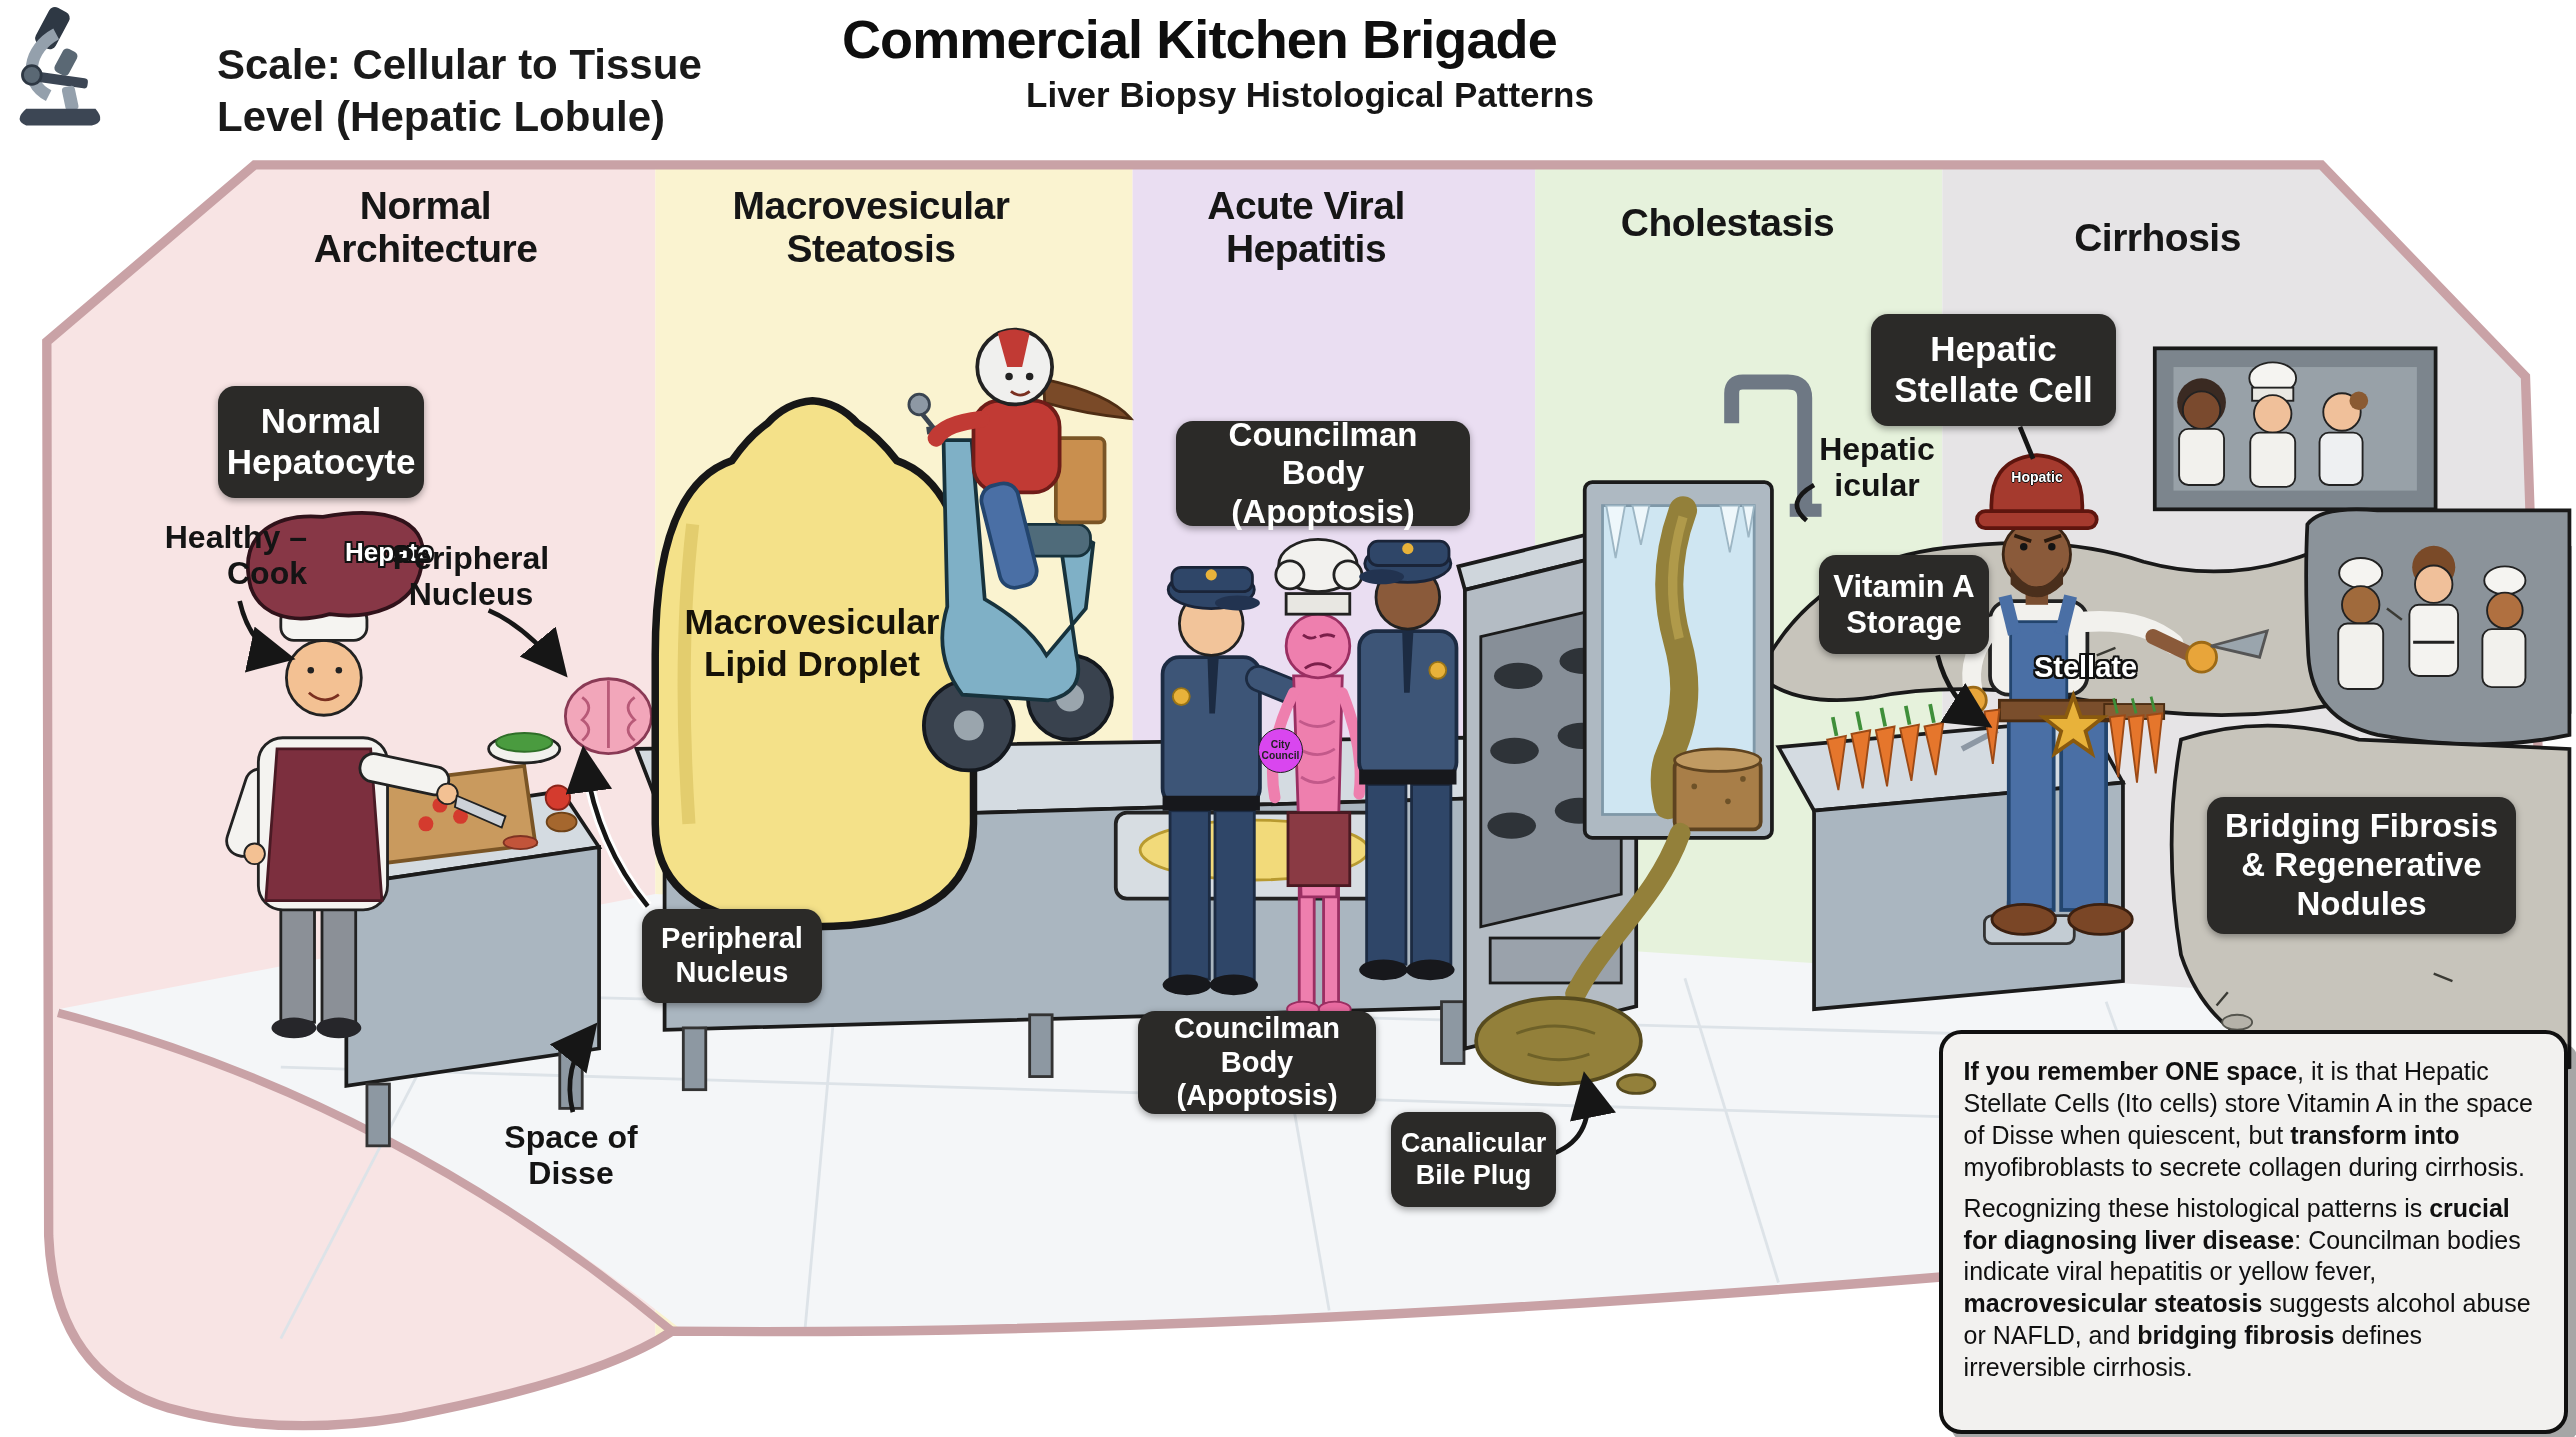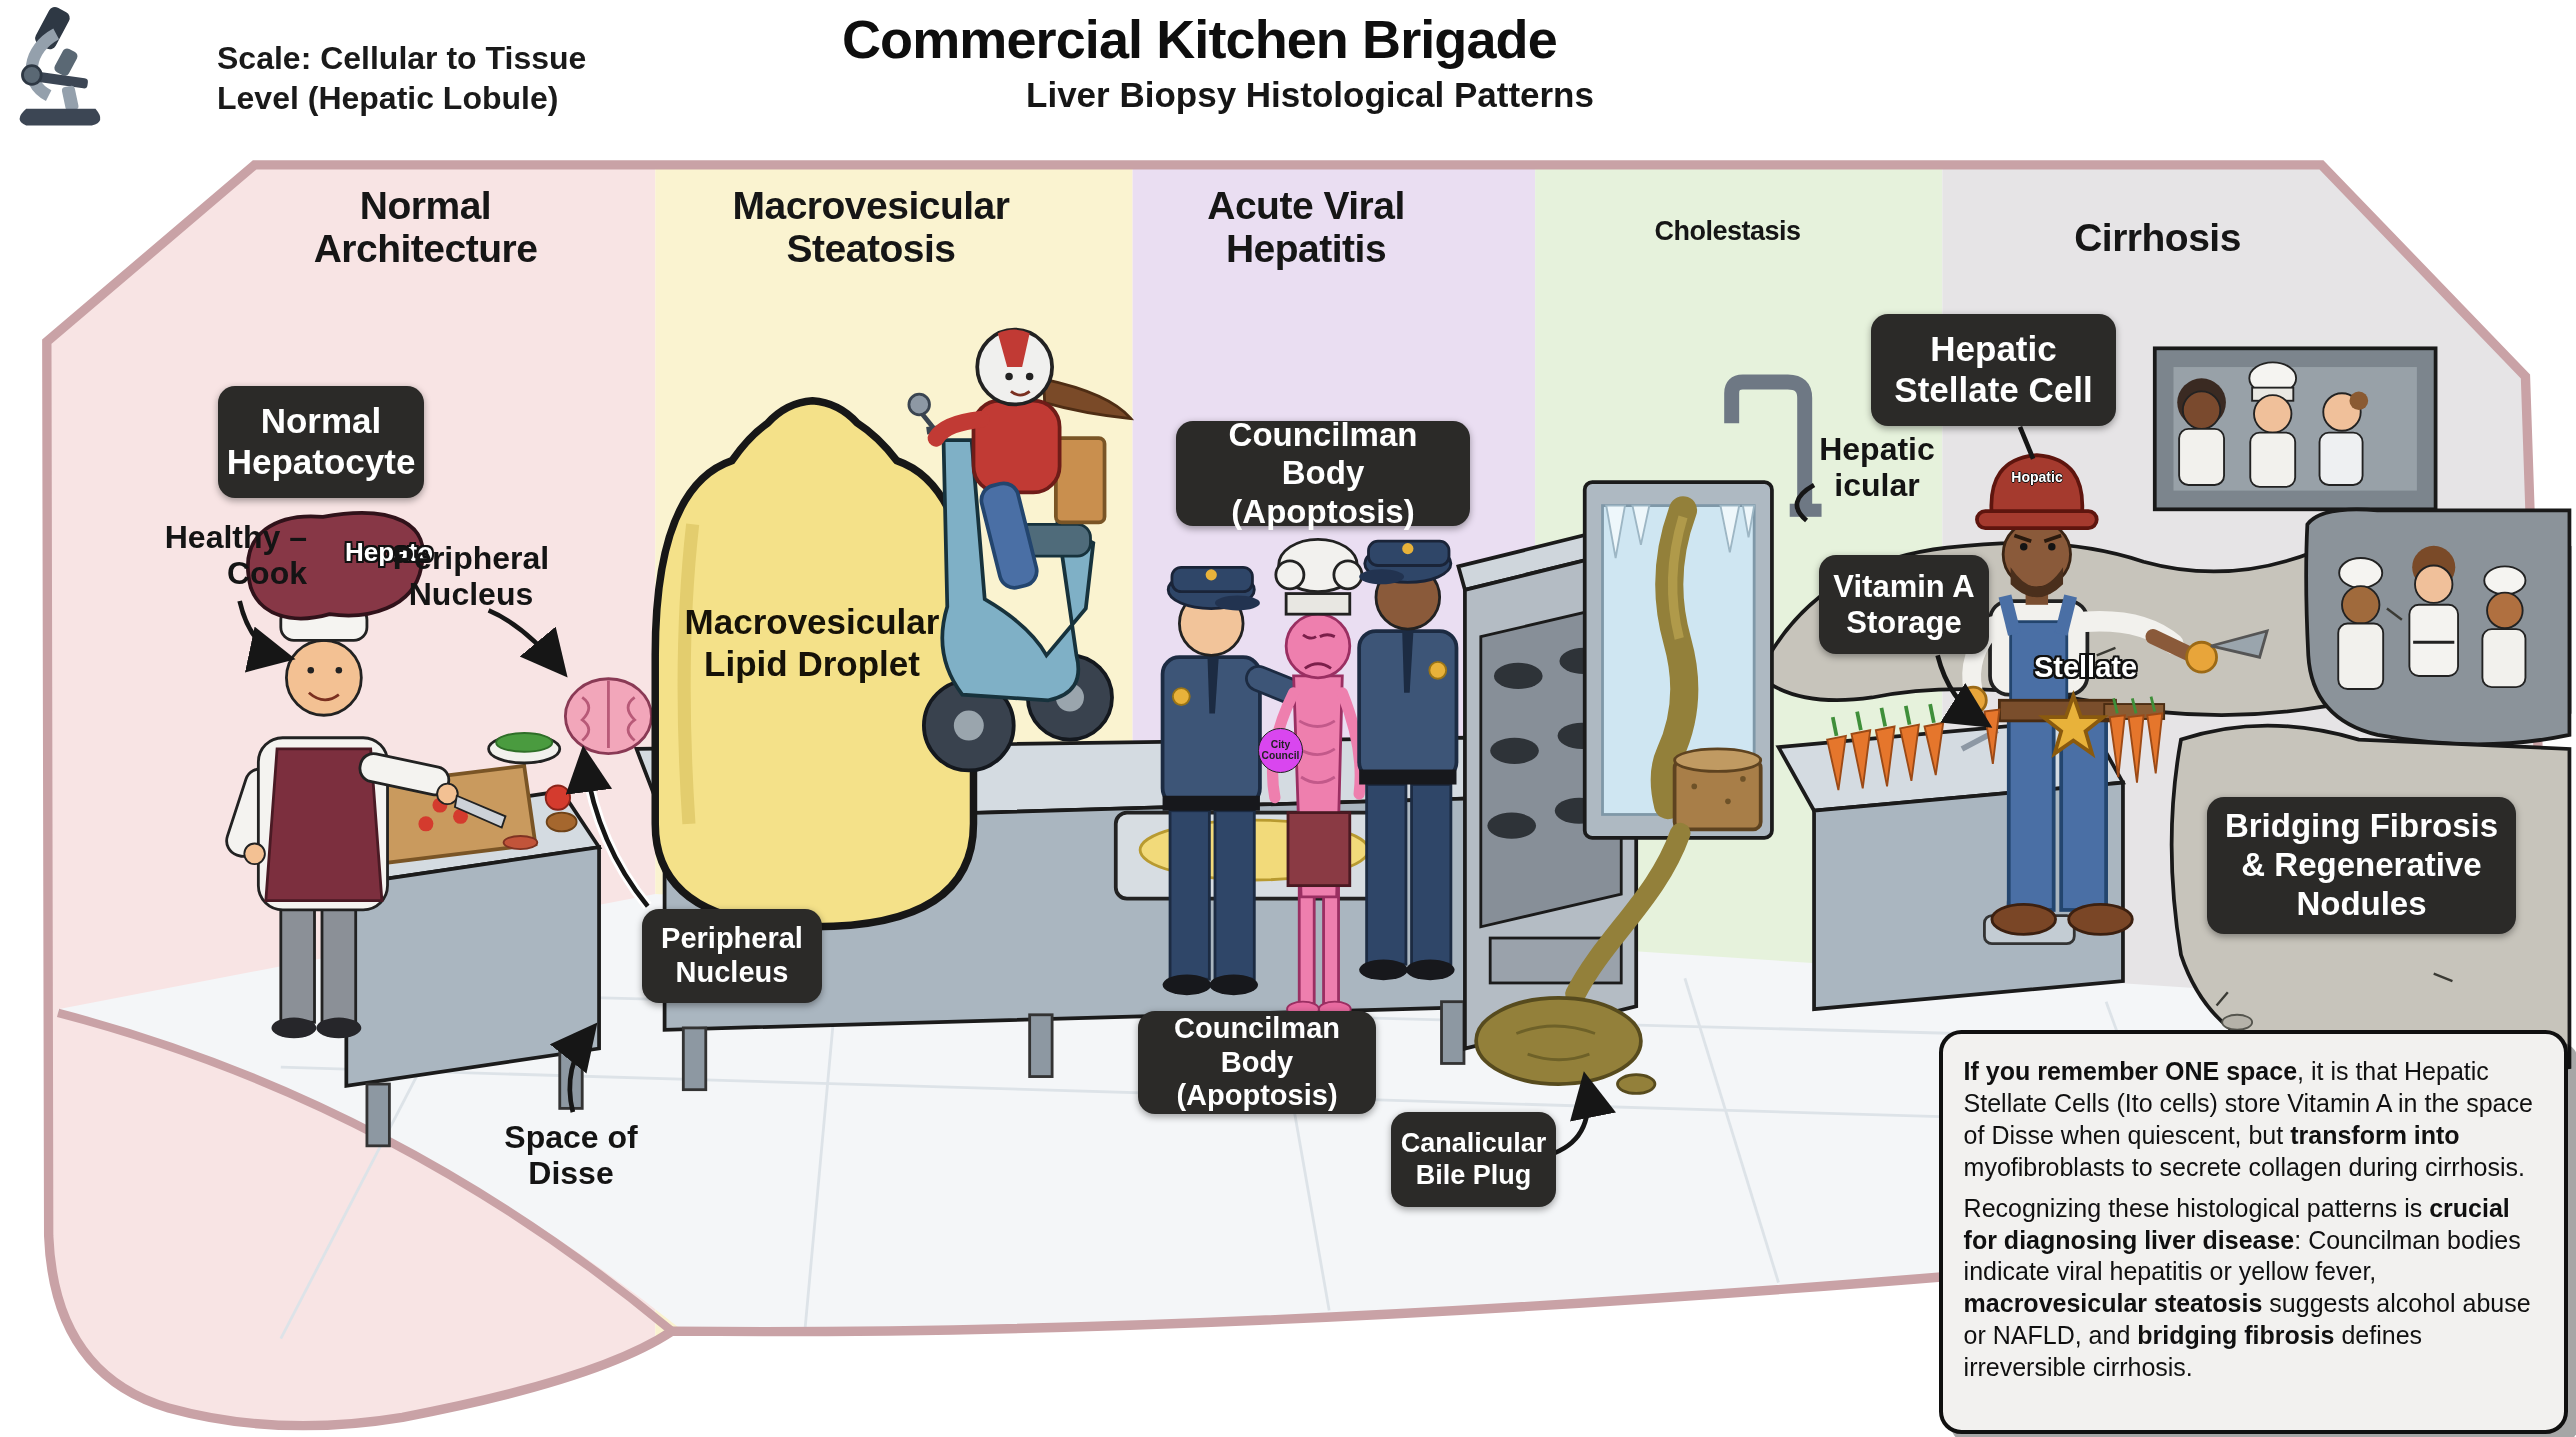--- a/index.html
+++ b/index.html
@@ -8,21 +8,21 @@
   .abs{position:absolute;}
   .hdr{font-weight:800;text-align:center;white-space:pre-line;line-height:1.1;letter-spacing:-0.5px;color:#161616;}
   .tag{background:#2b2a28;color:#fff;font-weight:700;border-radius:17px;display:flex;align-items:center;
        justify-content:center;text-align:center;white-space:pre-line;line-height:1.16;
        box-shadow:0 2.8px 7.5px rgba(0,0,0,.35);padding:3.7px 9.4px;box-sizing:border-box;}
   .plain{color:#141414;font-weight:700;text-align:center;white-space:pre-line;line-height:1.12;}
   .wout{color:#fff;font-weight:700;text-align:center;white-space:pre-line;
         text-shadow:1.9px 0 0 #111,-1.9px 0 0 #111,0 1.9px 0 #111,0 -1.9px 0 #111,1.9px 1.9px 0 #111,-1.9px -1.9px 0 #111,1.9px -1.9px 0 #111,-1.9px 1.9px 0 #111;}
   #title{font-size:54px;font-weight:800;text-align:left;letter-spacing:-0.9px;color:#0e0e0e;}
   #subtitle{font-size:35px;font-weight:600;text-align:center;color:#161616;}
-  #scalenote{font-size:32px;font-weight:600;line-height:1.24;white-space:pre-line;color:#1a1a1a;}
+  #scalenote{font-size:42px;font-weight:600;line-height:1.24;white-space:pre-line;color:#1a1a1a;}
   .panel{background:#f2f1ef;border:4.7px solid #101010;border-radius:22.5px;box-sizing:border-box;
          padding:13px 20.6px 15px;box-shadow:11.2px 11.2px 0 rgba(0,0,0,.35);}
   .panel h2{margin:1.9px 0 7.5px;font-size:38px;font-weight:800;text-align:center;color:#0e0e0e;}
   .panel p{margin:9.4px 0 0;font-size:25px;line-height:1.27;color:#101010;}
   .panel b{font-weight:800;}
   .badge{background:#d946ef;border:1.9px solid #222;border-radius:50%;display:flex;align-items:center;
          justify-content:center;text-align:center;white-space:pre-line;font-weight:700;color:#222;line-height:1.05;}
 </style>
 </head>
 <body>
@@ -382,21 +382,21 @@
 Level (Hepatic Lobule)</div>
 <div class="abs" id="title" style="left:842px;top:7.5px;width:936px;">Commercial Kitchen Brigade</div>
 <div class="abs" id="subtitle" style="left:842px;top:75px;width:936px;">Liver Biopsy Histological Patterns</div>
 
 <div class="abs hdr" style="left:229px;top:185px;width:393px;font-size:39px;">Normal
 Architecture</div>
 <div class="abs hdr" style="left:665px;top:185px;width:412px;font-size:39px;">Macrovesicular
 Steatosis</div>
 <div class="abs hdr" style="left:1119px;top:185px;width:374px;font-size:39px;">Acute Viral
 Hepatitis</div>
-<div class="abs hdr" style="left:1559px;top:217px;width:337px;font-size:27px;">Cholestasis</div>
+<div class="abs hdr" style="left:1559px;top:202px;width:337px;font-size:39px;">Cholestasis</div>
 <div class="abs hdr" style="left:1989px;top:217px;width:337px;font-size:39px;">Cirrhosis</div>
 
 <div class="abs tag" style="left:218px;top:386px;width:206px;height:112px;font-size:35px;">Normal
 Hepatocyte</div>
 <div class="abs plain" style="left:120px;top:520px;width:187px;font-size:32px;text-align:right;">Healthy –
 Cook</div>
 <div class="abs wout" style="left:328px;top:537px;width:122px;font-size:26px;">Hepato</div>
 <div class="abs plain" style="left:368px;top:541px;width:206px;font-size:32px;">Peripheral
 Nucleus</div>
 <div class="abs tag" style="left:642px;top:909px;width:180px;height:94px;font-size:29px;">Peripheral

